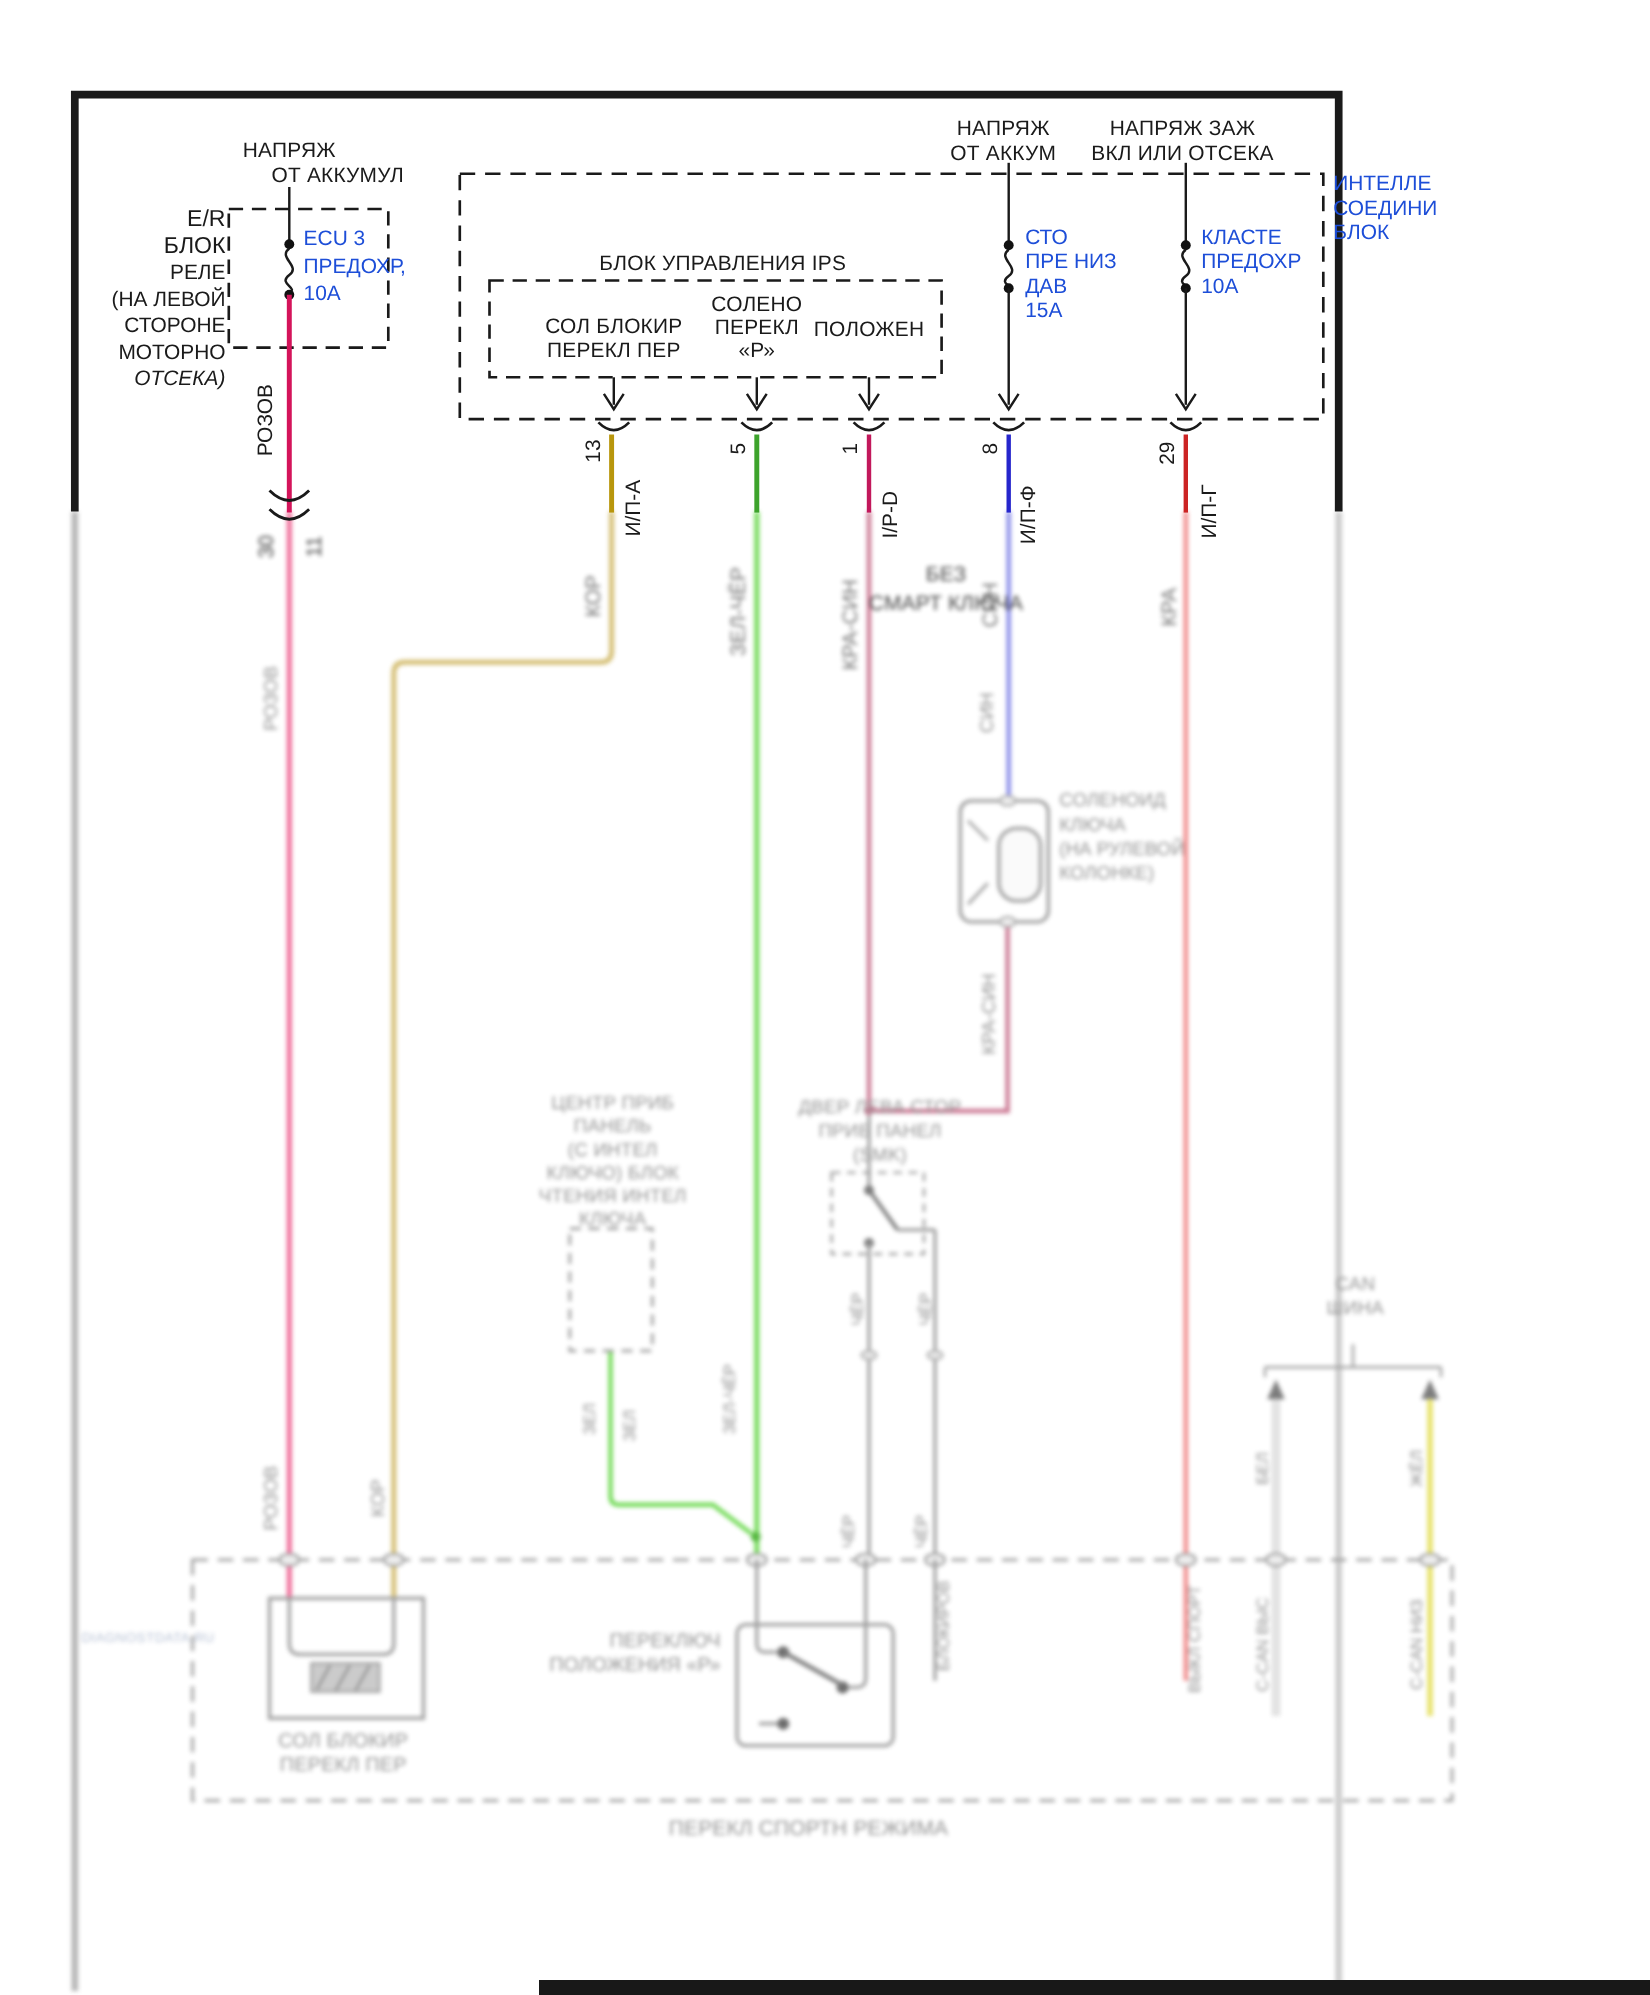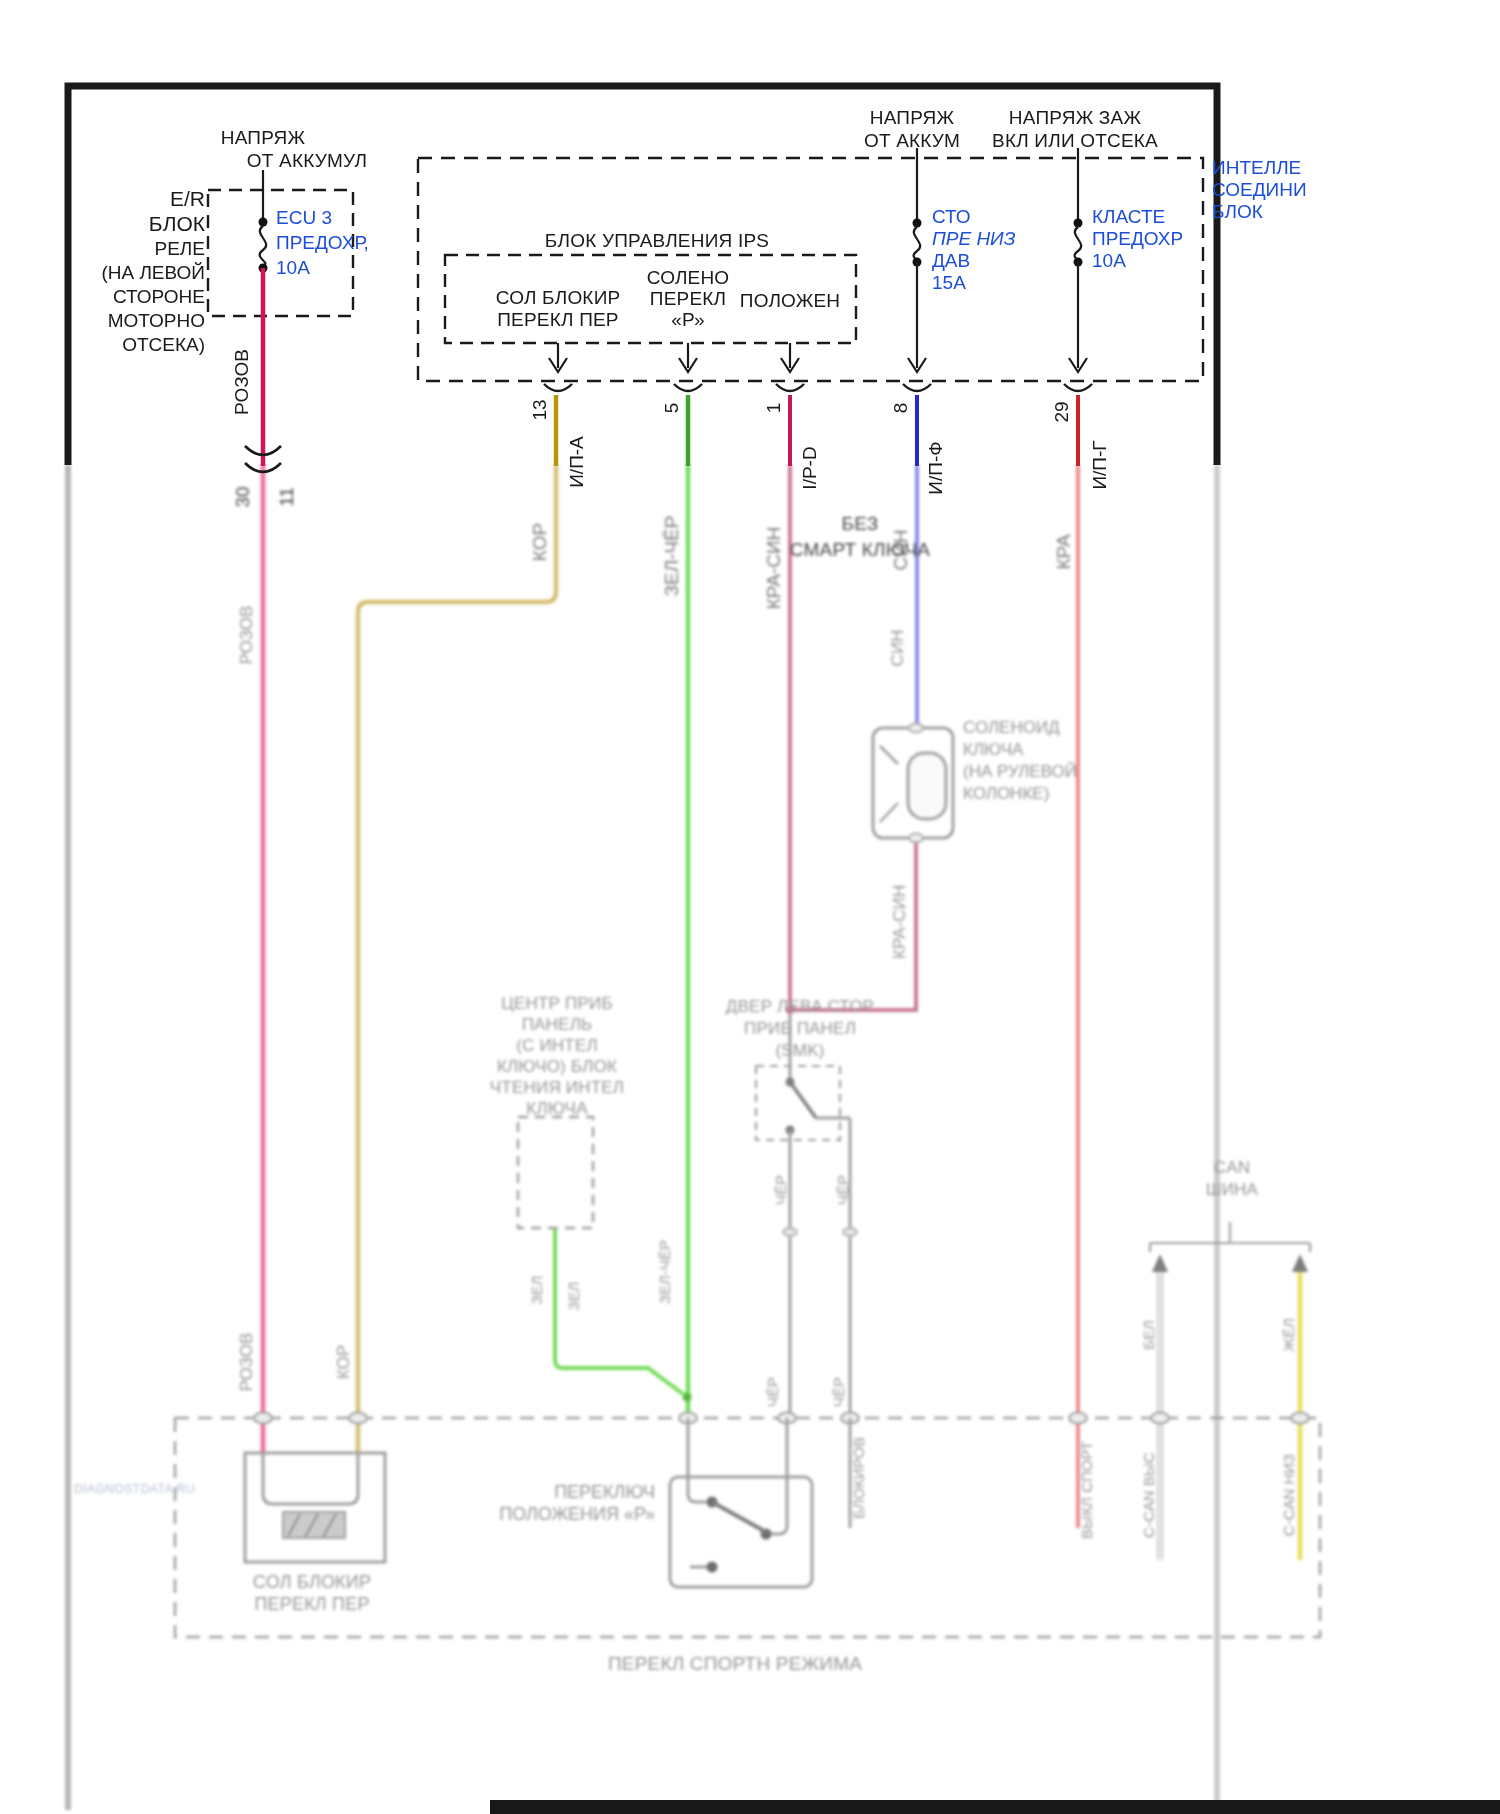--- a/index.html
+++ b/index.html
@@ -226,21 +226,21 @@
 
   <div class="lbl" style="left:263px;top:137px;">НАПРЯЖ</div>
   <div class="lbl" style="left:263px;top:160px;margin-left:44px;">ОТ АККУМУЛ</div>
 
   <div class="ra big" style="left:205px;top:199px;">E/R</div>
   <div class="ra big" style="left:205px;top:224px;">БЛОК</div>
   <div class="ra" style="left:205px;top:249px;">РЕЛЕ</div>
   <div class="ra" style="left:205px;top:273px;">(НА ЛЕВОЙ</div>
   <div class="ra" style="left:205px;top:297px;">СТОРОНЕ</div>
   <div class="ra" style="left:205px;top:321px;">МОТОРНО</div>
-  <div class="ra" style="left:205px;top:345px;">ОТСЕКА)</div>
+  <div class="ra" style="left:205px;top:345px;font-style:italic;">ОТСЕКА)</div>
 
   <div class="la" style="left:276px;top:218px;">ECU 3</div>
   <div class="la" style="left:276px;top:243px;">ПРЕДОХР,</div>
   <div class="la" style="left:276px;top:268px;">10А</div>
 
   <div class="rot" style="left:242px;top:382px;">РОЗОВ</div>
 
   <div class="lbl" style="left:657px;top:240px;">БЛОК УПРАВЛЕНИЯ IPS</div>
   <div class="lbl" style="left:558px;top:297px;">СОЛ БЛОКИР</div>
   <div class="lbl" style="left:558px;top:319px;">ПЕРЕКЛ ПЕР</div>
@@ -248,21 +248,21 @@
   <div class="lbl" style="left:688px;top:298px;">ПЕРЕКЛ</div>
   <div class="lbl" style="left:688px;top:319px;">«Р»</div>
   <div class="lbl" style="left:790px;top:300px;">ПОЛОЖЕН</div>
 
   <div class="lbl" style="left:912px;top:117px;">НАПРЯЖ</div>
   <div class="lbl" style="left:912px;top:140px;">ОТ АККУМ</div>
   <div class="lbl" style="left:1075px;top:117px;">НАПРЯЖ ЗАЖ</div>
   <div class="lbl" style="left:1075px;top:140px;">ВКЛ ИЛИ ОТСЕКА</div>
 
   <div class="la" style="left:932px;top:217px;">СТО</div>
-  <div class="la" style="left:932px;top:239px;font-style:italic;">ПРЕ НИЗ</div>
+  <div class="la" style="left:932px;top:239px;">ПРЕ НИЗ</div>
   <div class="la" style="left:932px;top:261px;">ДАВ</div>
   <div class="la" style="left:932px;top:283px;">15А</div>
 
   <div class="la" style="left:1092px;top:217px;">КЛАСТЕ</div>
   <div class="la" style="left:1092px;top:239px;">ПРЕДОХР</div>
   <div class="la" style="left:1092px;top:261px;">10А</div>
 
   <div class="la" style="left:1212px;top:168px;">ИНТЕЛЛЕ</div>
   <div class="la" style="left:1212px;top:190px;">СОЕДИНИ</div>
   <div class="la" style="left:1212px;top:212px;">БЛОК</div>

